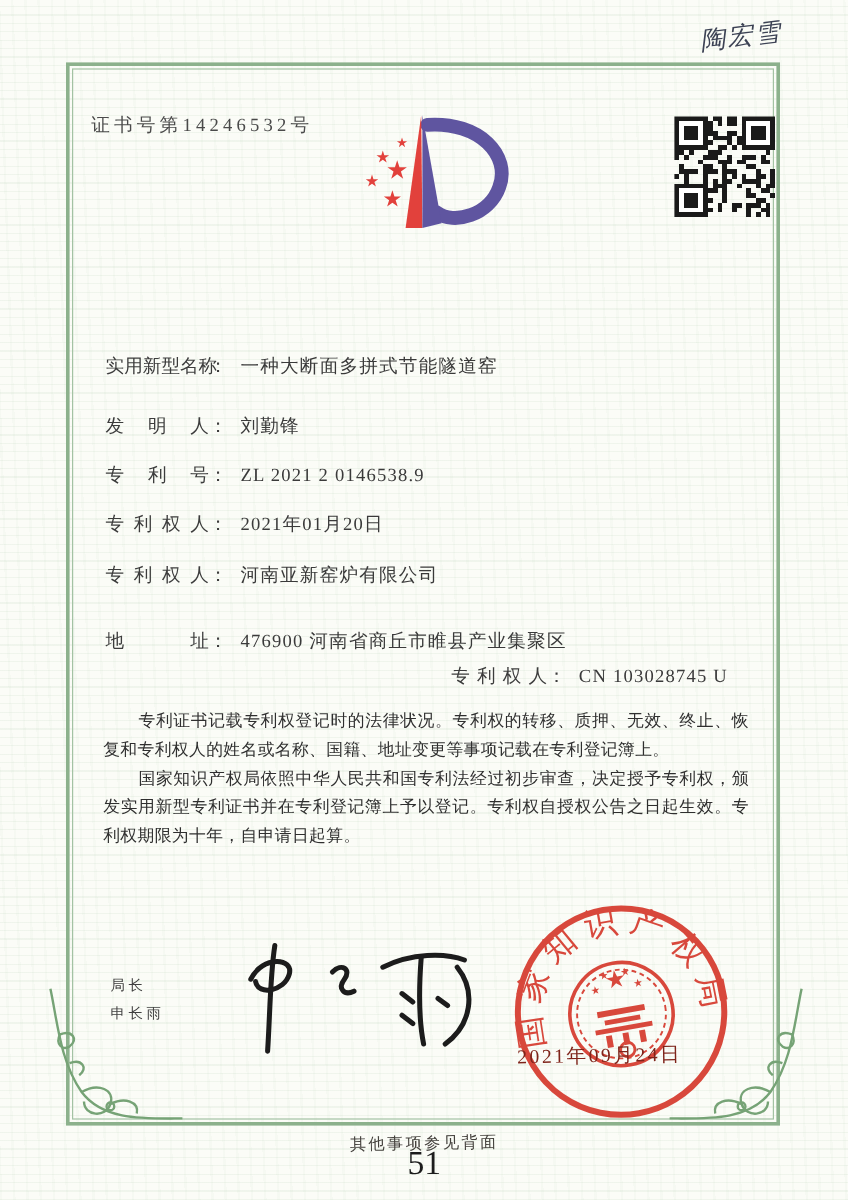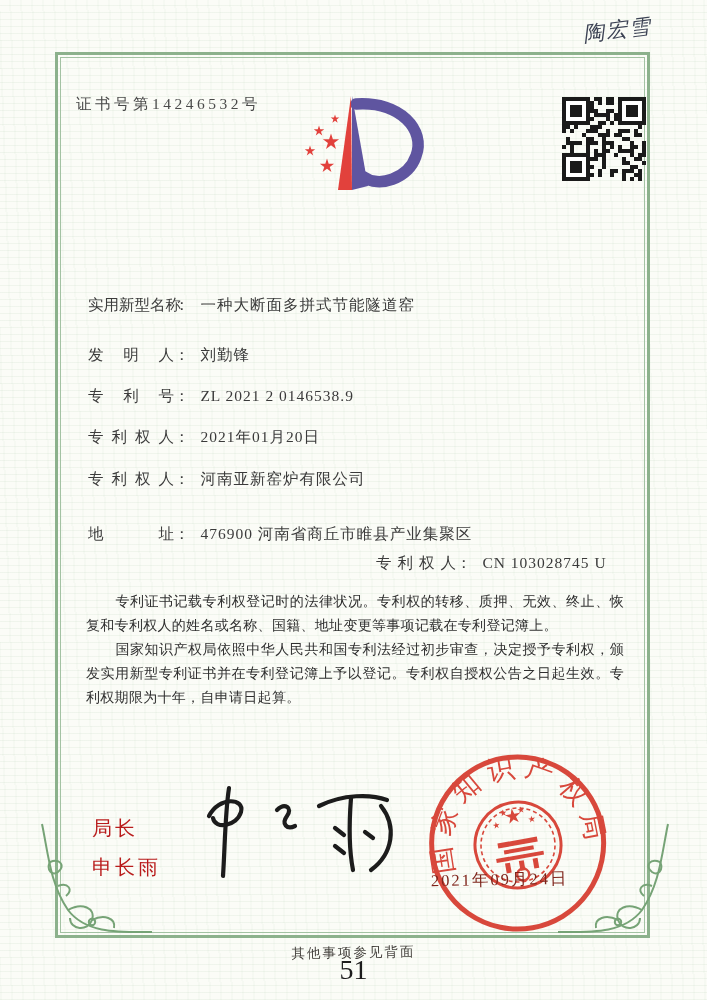--- a/index.html
+++ b/index.html
@@ -38,21 +38,21 @@
   .flabel{display:inline-block;width:86px;text-align:justify;text-align-last:justify;text-justify:inter-character;}
   .fcolon{display:inline-block;}
   .fvalue{margin-left:7px;letter-spacing:1px;color:#3a3a3a;}
   .grant2{position:absolute;left:288px;top:0;white-space:nowrap;}
   .grant2 .flabel{width:80px;}
   .paras{
     position:absolute;left:86px;top:590px;width:538px;
     font-size:14px;line-height:1.72;color:#2f2f2f;text-align:justify;letter-spacing:0.3px;
   }
   .paras p{margin:0;text-indent:2.1em;}
-  .director{position:absolute;left:92px;top:810px;font-size:20px;letter-spacing:3px;color:#b91c1c;line-height:1.95;font-family:Liberation Mono, monospace;}
+  .director{position:absolute;left:92px;top:810px;font-size:12px;letter-spacing:3px;color:#404040;line-height:1.95;}
   .autograph{position:absolute;left:185px;top:772px;}
   .seal{position:absolute;left:423px;top:748px;transform:rotate(-10deg);}
   .seal-date{
     position:absolute;left:431px;top:869px;font-size:16.5px;letter-spacing:2px;
     color:#7e241a;transform:rotate(-1deg);z-index:3;
   }
   .page-num{position:absolute;left:55px;top:906px;width:589px;text-align:center;font-size:13.5px;letter-spacing:2px;color:#3b3b3b;}
   .back-note{position:absolute;left:0;top:944px;width:707px;text-align:center;font-size:13.5px;letter-spacing:2px;color:#44413d;transform:rotate(-1deg);}
   .page-mark{position:absolute;left:0;top:954px;width:707px;text-align:center;font-size:28px;color:#1c1c1c;}
   .flourish{position:absolute;z-index:2;}

